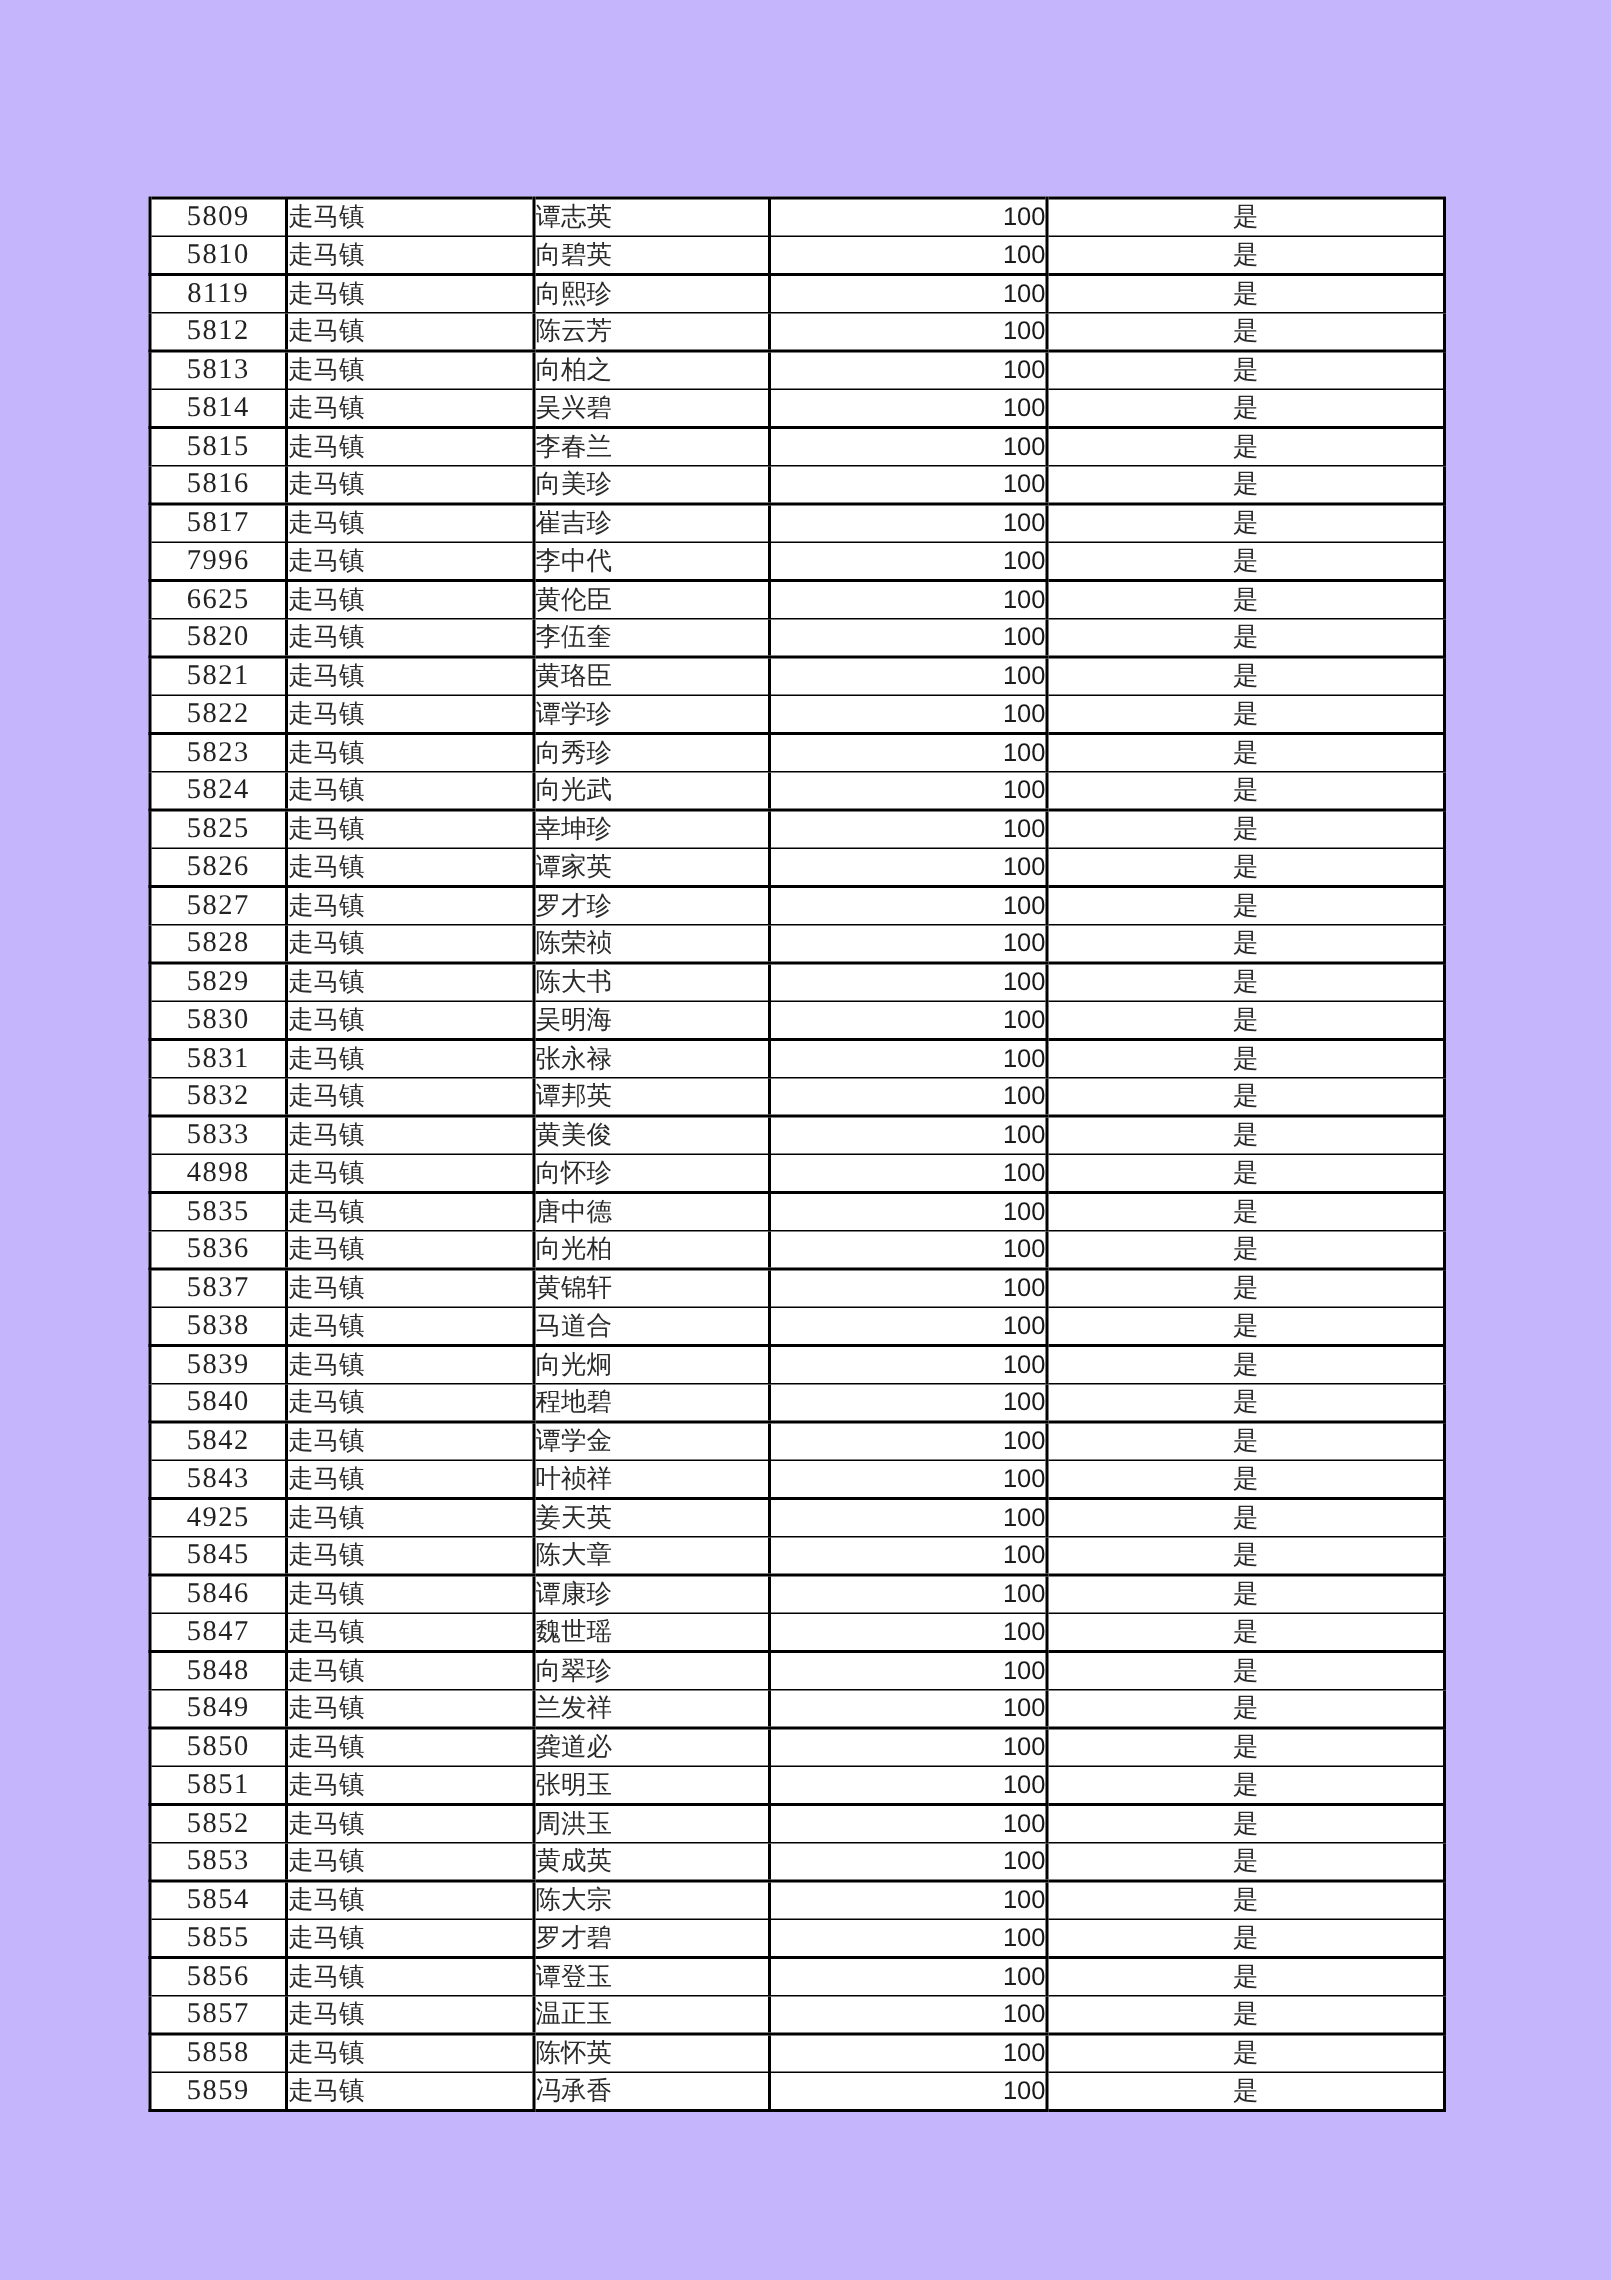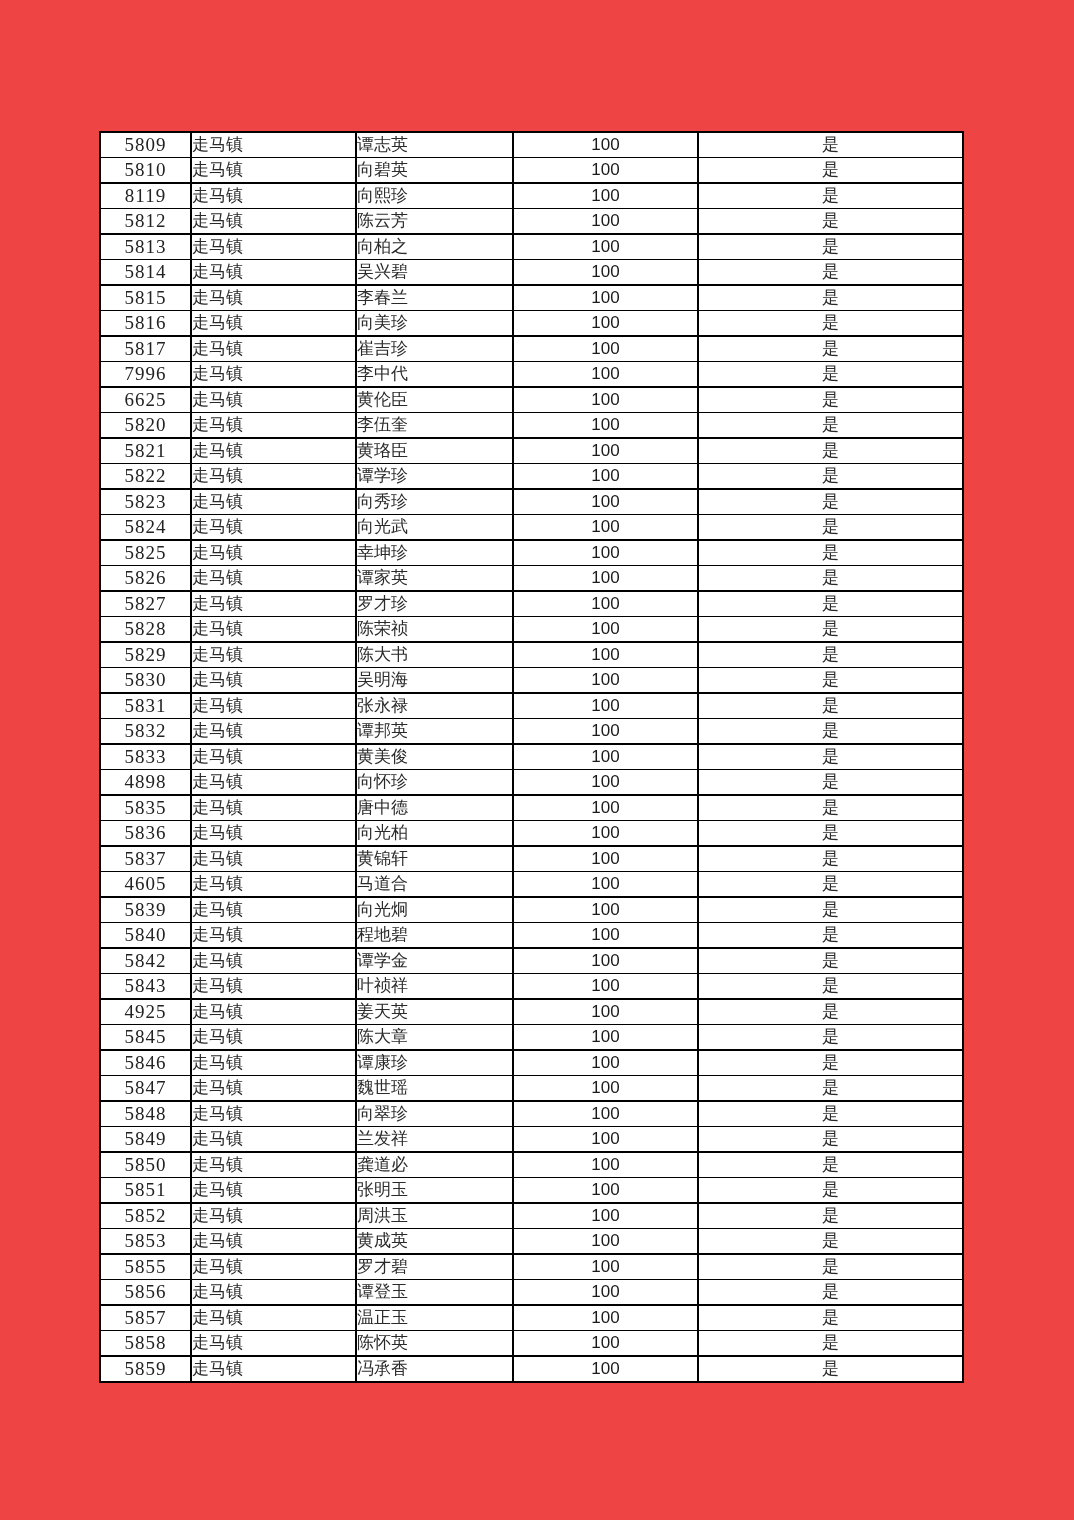--- a/index.html
+++ b/index.html
@@ -9,21 +9,21 @@
     height: 1520px;
     position: relative;
     font-family: "Liberation Serif", "DejaVu Serif", serif;
     color: #1b1b1b;
   }
   .page {
     position: absolute;
     left: 0; top: 0;
     width: 1074px;
     height: 1520px;
-    background: #ef4444;
+    background: #c4b5fd;
     overflow: hidden;
   }
   .tablewrap {
     position: absolute;
     left: 99px;
     top: 131px;
   }
   table.records {
     border-collapse: collapse;
     table-layout: fixed;
@@ -54,21 +54,21 @@
     color: #222222;
   }
   td.c2, td.c3 {
     text-align: left;
     padding-left: 5px;
     font-family: "Liberation Serif", "DejaVu Serif", serif;
     font-size: 17px;
     color: #2a2a2a;
   }
   td.c4 {
-    text-align: center;
+    text-align: right;
     padding-left: 2px;
     font-family: "Liberation Sans", "DejaVu Sans", sans-serif;
     font-size: 17px;
     color: #1a1a1a;
   }
   td.c5 {
     text-align: center;
     font-family: "Liberation Serif", "DejaVu Serif", serif;
     font-size: 17px;
     color: #2a2a2a;
@@ -285,21 +285,21 @@
             <td class="c5">是</td>
           </tr>
           <tr>
             <td class="c1">5837</td>
             <td class="c2">走马镇</td>
             <td class="c3">黄锦轩</td>
             <td class="c4">100</td>
             <td class="c5">是</td>
           </tr>
           <tr>
-            <td class="c1">4605</td>
+            <td class="c1">5838</td>
             <td class="c2">走马镇</td>
             <td class="c3">马道合</td>
             <td class="c4">100</td>
             <td class="c5">是</td>
           </tr>
           <tr>
             <td class="c1">5839</td>
             <td class="c2">走马镇</td>
             <td class="c3">向光炯</td>
             <td class="c4">100</td>
@@ -386,20 +386,27 @@
             <td class="c1">5852</td>
             <td class="c2">走马镇</td>
             <td class="c3">周洪玉</td>
             <td class="c4">100</td>
             <td class="c5">是</td>
           </tr>
           <tr>
             <td class="c1">5853</td>
             <td class="c2">走马镇</td>
             <td class="c3">黄成英</td>
+            <td class="c4">100</td>
+            <td class="c5">是</td>
+          </tr>
+          <tr>
+            <td class="c1">5854</td>
+            <td class="c2">走马镇</td>
+            <td class="c3">陈大宗</td>
             <td class="c4">100</td>
             <td class="c5">是</td>
           </tr>
           <tr>
             <td class="c1">5855</td>
             <td class="c2">走马镇</td>
             <td class="c3">罗才碧</td>
             <td class="c4">100</td>
             <td class="c5">是</td>
           </tr>

